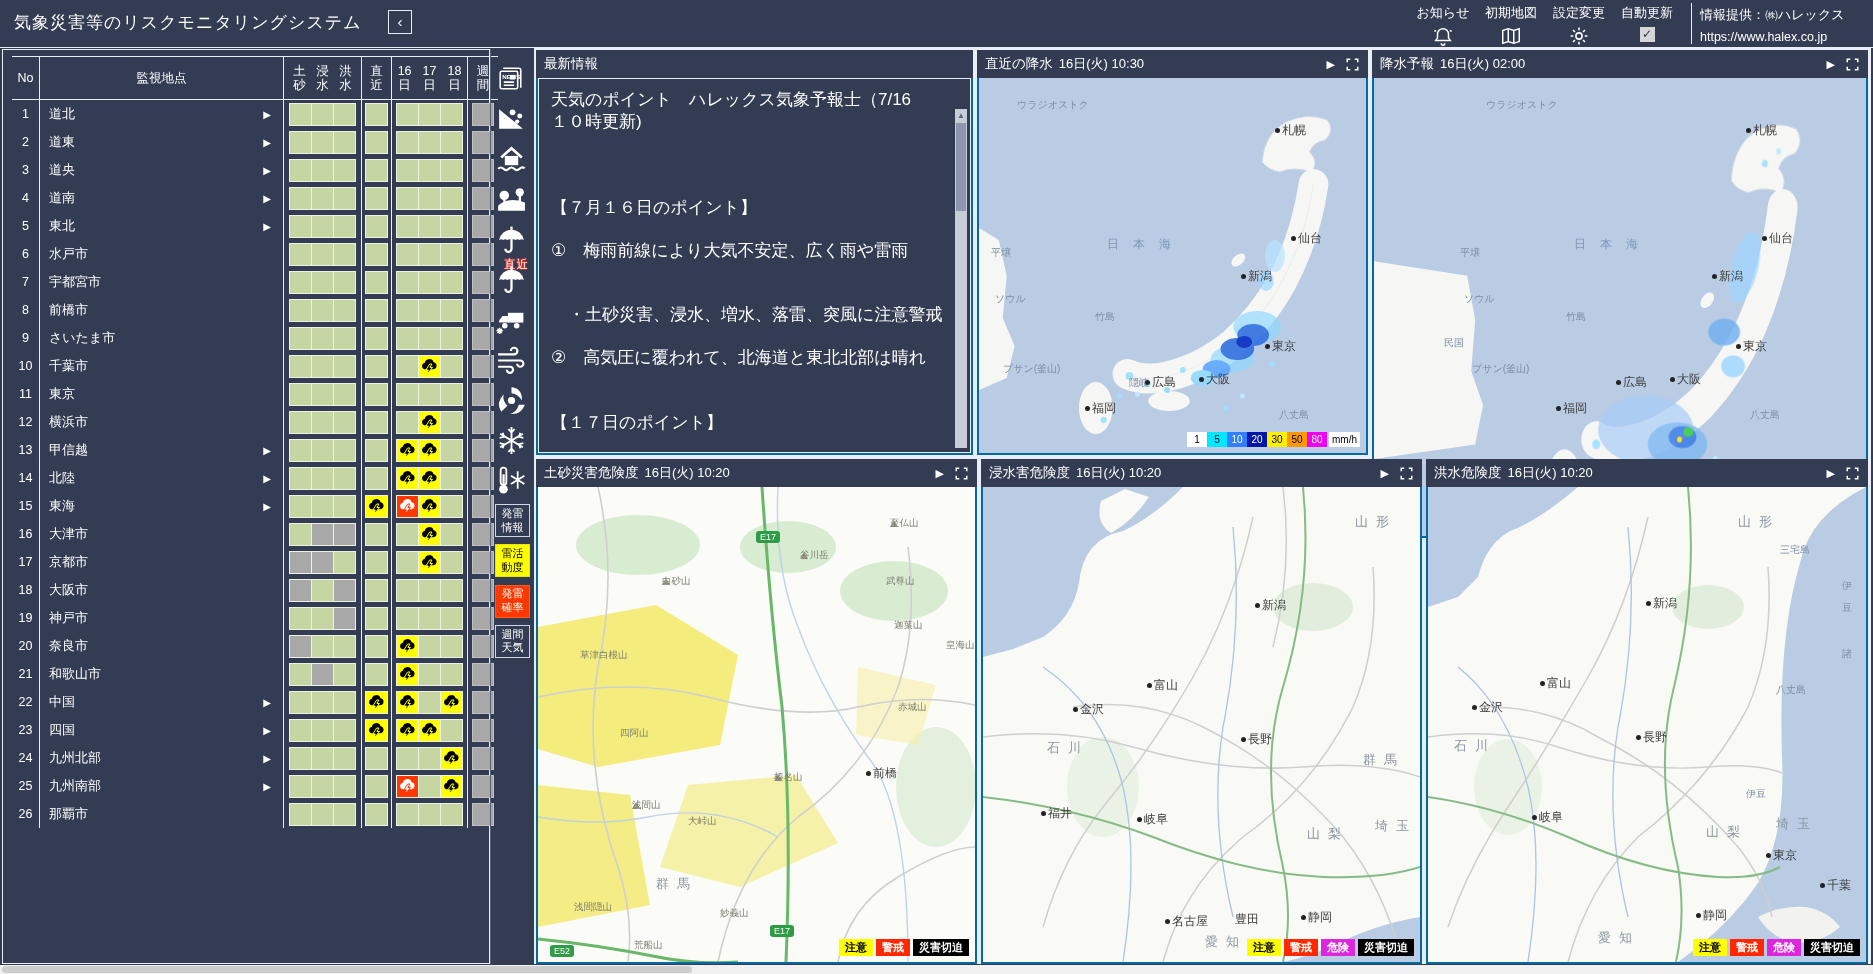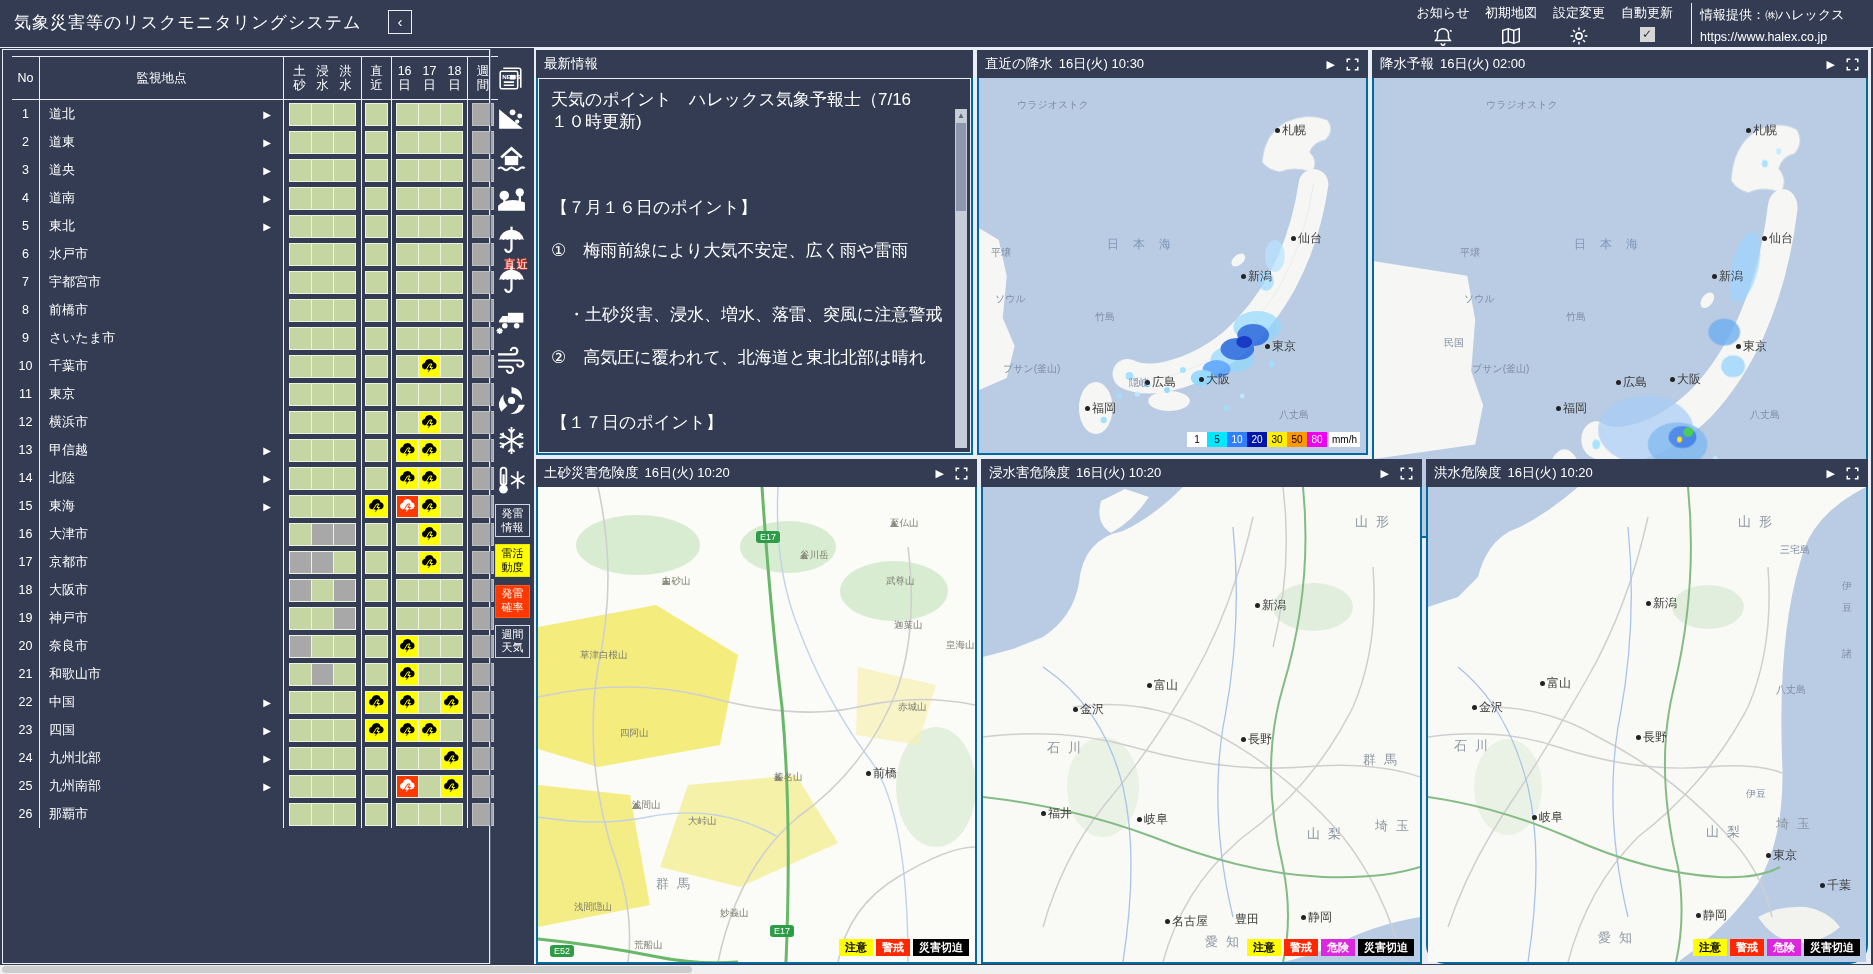--- a/index.html
+++ b/index.html
@@ -93,21 +93,21 @@
   .n-line { min-height:21.5px; line-height:21.5px; font-size:17px; color:#fff; }
   .news-scrollbar { position:absolute; right:3px; top:30px; bottom:4px; width:12px; background:#c7ccd9; }
   .news-thumb { position:absolute; left:1px; top:14px; width:10px; height:88px; background:#8d97ad; }
   .news-up { position:absolute; left:1px; top:2px; width:10px; height:10px; color:#5a647a; font-size:8px; line-height:10px; text-align:center; }
 
   
   #map1 { left:977px; top:50px; width:391px; height:405px; }
   #map2 { left:1372px; top:50px; width:496px; height:488px; }
   #map3 { left:536px; top:459px; width:441px; height:505px; }
   #map4 { left:981px; top:459px; width:441px; height:505px; }
-  #map5 { left:1426px; top:459px; width:442px; height:505px;border-radius:19px; }
+  #map5 { left:1426px; top:459px; width:442px; height:505px; }
   #map3 .map-body, #map4 .map-body, #map5 .map-body { background:#f9f9f6; }
 
   
   .hscroll { position:absolute; left:0; bottom:0; width:1873px; height:9px; background:#f0f0f0; }
   .hthumb { position:absolute; left:2px; top:1px; width:690px; height:7px; background:#cdcdcd; border-radius:4px; }
 </style>
 </head>
 <body>
 
 <div class="topbar">

